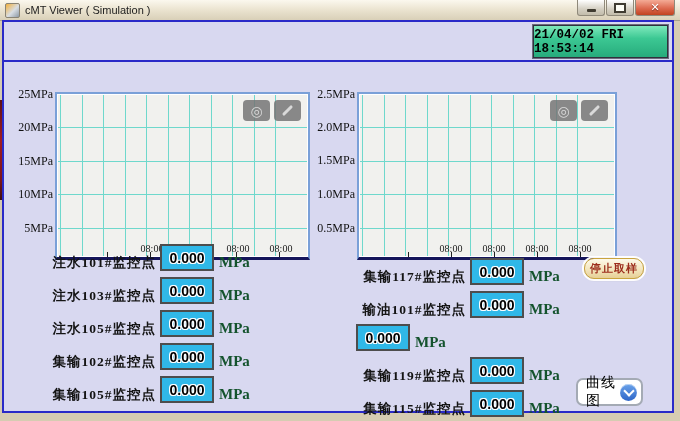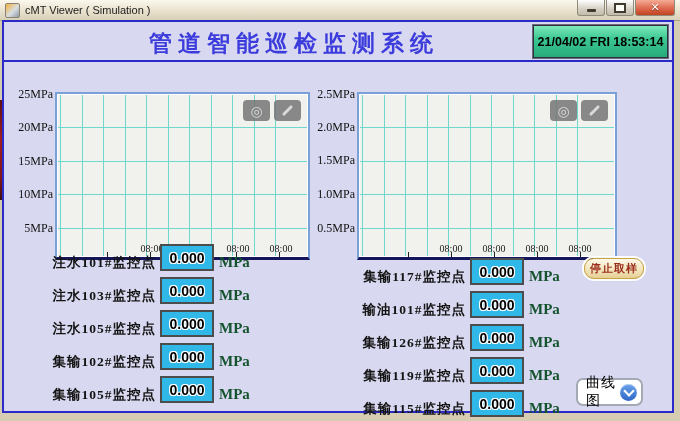--- a/index.html
+++ b/index.html
@@ -39,21 +39,21 @@
   .hmi-header{position:absolute;left:0;top:0;width:668px;height:38px;border-bottom:2px solid #2a2ac8;}
   .hmi-title{
     position:absolute;left:30px;top:6px;width:520px;text-align:center;
     font-size:23px;color:#3c3cdc;letter-spacing:6px;font-weight:bold;
   }
   .datetime{
     position:absolute;right:4px;top:3px;width:133px;height:31px;
     background:linear-gradient(180deg,#7fe9bc 0%,#3cc893 40%,#27ab7c 100%);
     border:1px solid #30313d;box-shadow:0 0 0 1px #6b6b7e;
     display:flex;align-items:center;justify-content:center;
-    font-family:Liberation Sans, sans-serif;
+    font-family:Liberation Mono, monospace;
     font-size:12.5px;color:#000;font-weight:600;
   }
   
   .chart{
     position:absolute;box-sizing:border-box;
     border:2px solid #7aa0d8;border-bottom:3px solid #15155a;
     box-shadow:inset 0 0 0 1px #ffffff;
     background-color:#f1f1ee;
     background-image:
       repeating-linear-gradient(to right,transparent 0 20.5px,#6fd8cc 20.5px 21.5px),
@@ -132,21 +132,20 @@
     <div class="winbtn close">
         <span class="glyph-close">✕</span>
       </div>
   </div>
 </div>
 <div class="frame-red"></div>
 
 <div class="screen">
 
   <div class="hmi-header">
-    <div class="hmi-title">管道智能巡检监测系统</div>
     <div class="datetime">21/04/02 FRI 18:53:14</div>
   </div>
 
   <div class="ylabels yl-left">
     <div class="ylab" style="top:0">25MPa</div>
     <div class="ylab" style="top:33px">20MPa</div>
     <div class="ylab" style="top:67px">15MPa</div>
     <div class="ylab" style="top:100px">10MPa</div>
     <div class="ylab" style="top:134px">5MPa</div>
   </div>
@@ -228,21 +227,20 @@
       <span class="mlabel">集输117#监控点</span>
       <span class="mvalue">0.000</span>
       <span class="munit">MPa</span>
     </div>
     <div class="mrow">
       <span class="mlabel">输油101#监控点</span>
       <span class="mvalue">0.000</span>
       <span class="munit">MPa</span>
     </div>
     <div class="mrow">
-      <span class="mlabel">集输126#监控点</span>
       <span class="mvalue">0.000</span>
       <span class="munit">MPa</span>
     </div>
     <div class="mrow">
       <span class="mlabel">集输119#监控点</span>
       <span class="mvalue">0.000</span>
       <span class="munit">MPa</span>
     </div>
     <div class="mrow">
       <span class="mlabel">集输115#监控点</span>

